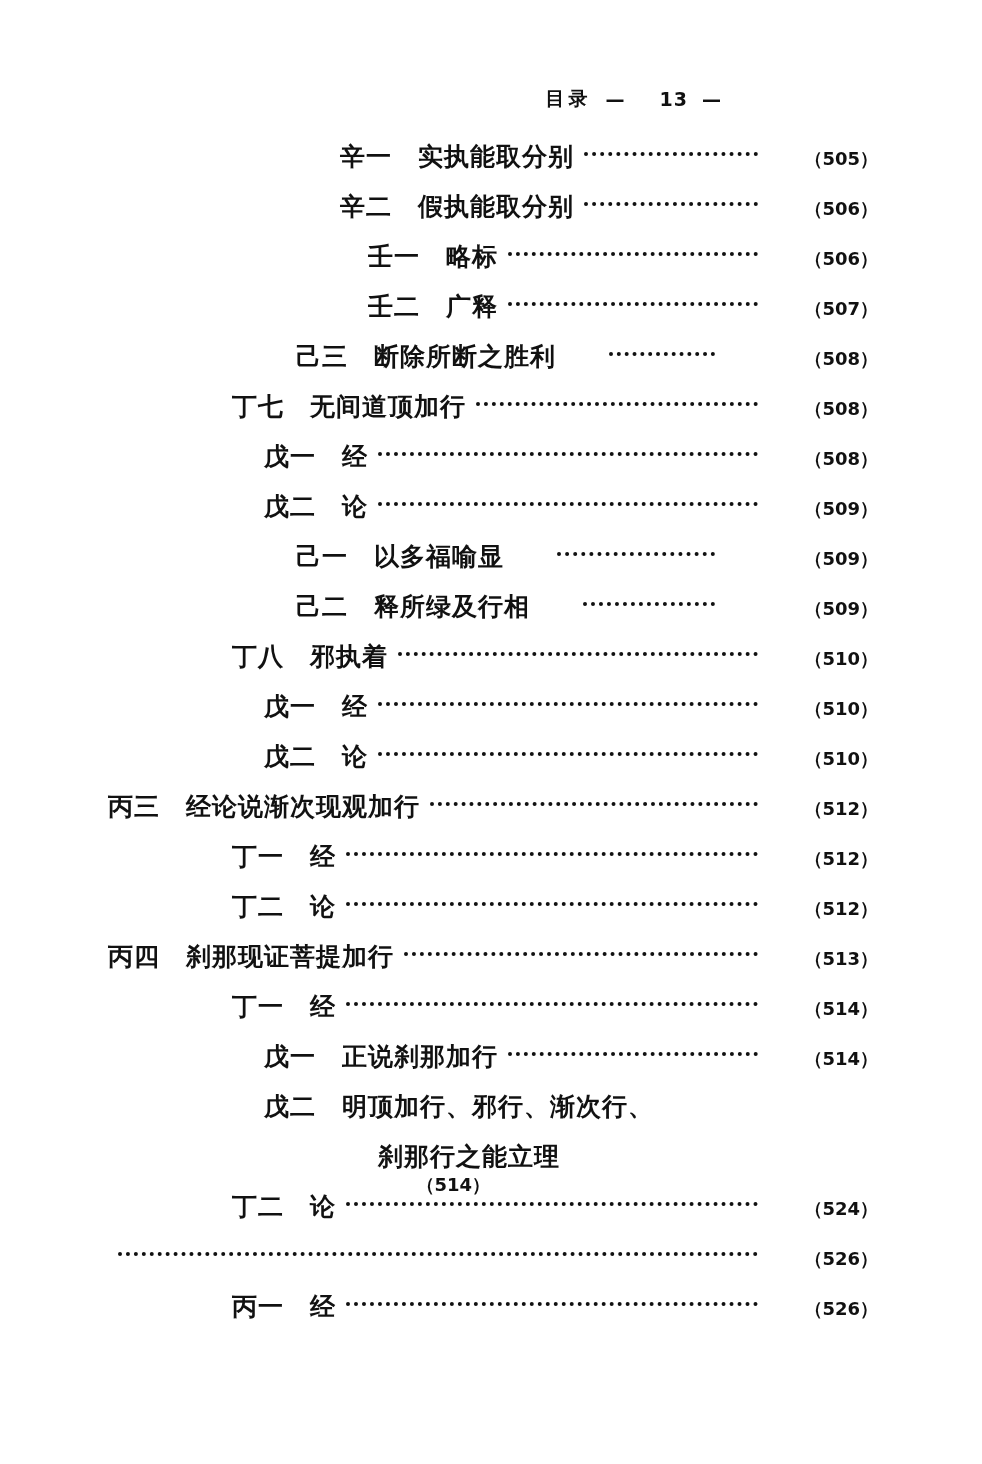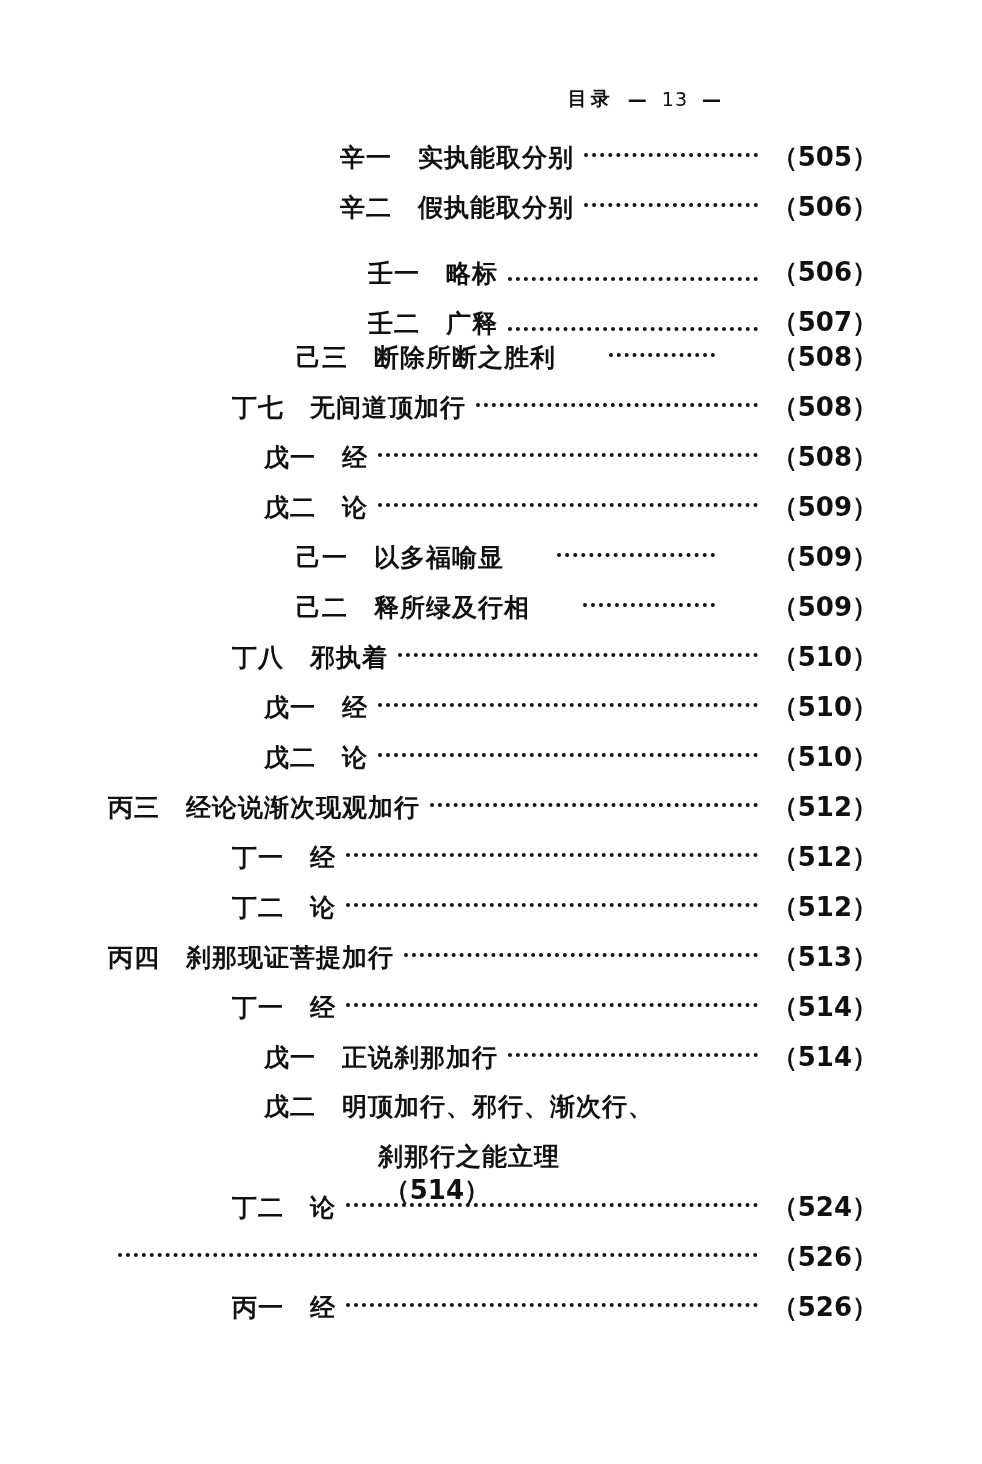--- a/index.html
+++ b/index.html
@@ -29,21 +29,21 @@
     display: flex;
     align-items: center;
     gap: 14px;
     font-size: 19px;
     font-weight: bold;
     letter-spacing: 1px;
     color: #111;
   }
   .header .hdr-label { letter-spacing: 4px; }
   .header .hdr-dash { font-weight: bold; }
-  .header .hdr-num { font-weight: normal; }
+  .header .hdr-num { font-weight: bold; margin-left: 20px; }
 
   
   .toc {
     position: absolute;
     top: 140px;
     left: 0;
     width: 982px;
   }
   .toc-row {
     display: flex;
@@ -54,21 +54,21 @@
     white-space: nowrap;
   }
   .toc-label {
     font-size: 25px;
     font-weight: bold;
     color: #111;
     letter-spacing: 1px;
     flex: 0 0 auto;
   }
   .toc-num {
-    font-size: 26px;
+    font-size: 18px;
     font-weight: bold;
     letter-spacing: 0px;
     flex: 0 0 auto;
     text-align: right;
     min-width: 112px;
   }
   .leader {
     flex: 1 1 auto;
     position: relative;
     height: 25px;
@@ -85,21 +85,21 @@
   }
   .toc-row.no-leader .leader::after { display: none; }
   .toc-row.cont .toc-label { font-size: 25px; }
 
   
   .ind-0 { padding-left: 108px; }
   .ind-1 { padding-left: 232px; }
   .ind-2 { padding-left: 264px; }
   .ind-3 { padding-left: 296px; gap: 43px; }
   .ind-4 { padding-left: 330px; margin-left: 10px; }
-  .ind-5 { padding-left: 368px; align-items: flex-end; }
+  .ind-5 { padding-left: 368px; }
   .ind-cont { padding-left: 368px; flex-direction: column; }
 </style>
 </head>
 <body>
 
 <div class="page">
 
   <div class="header">
     <span class="hdr-label">目录</span>
     <span class="hdr-dash">—</span>

